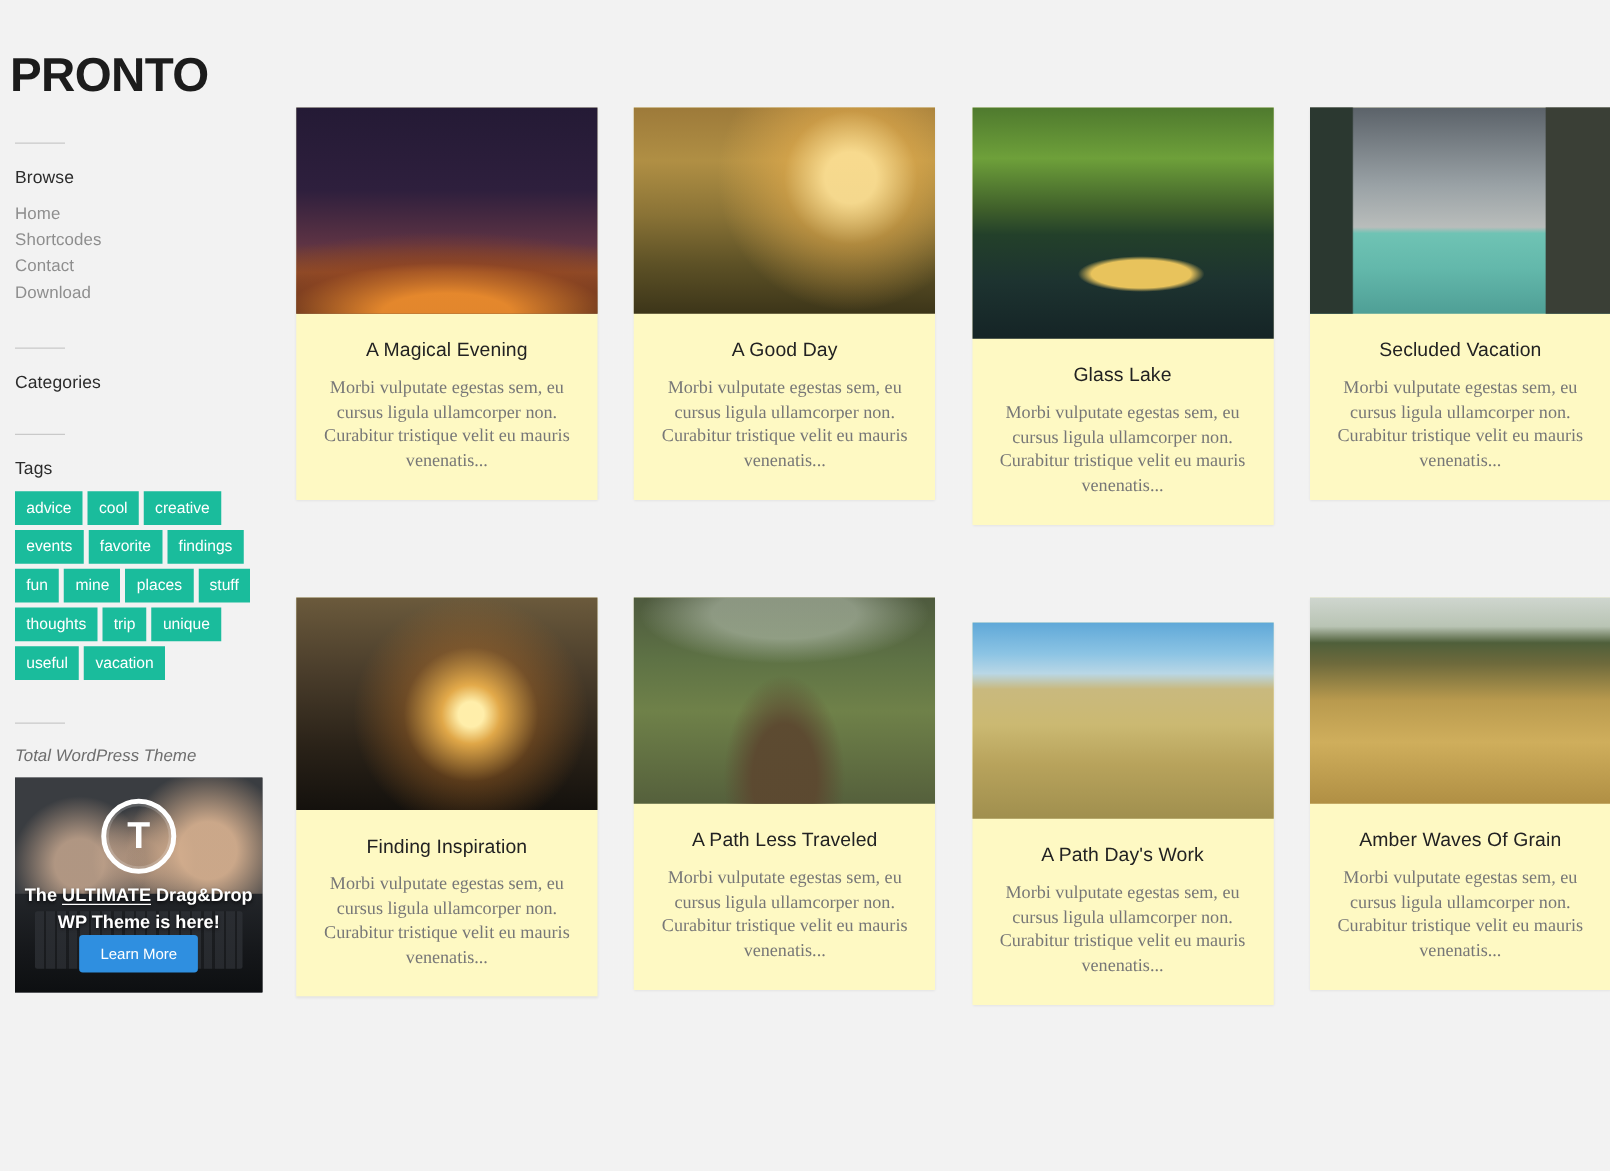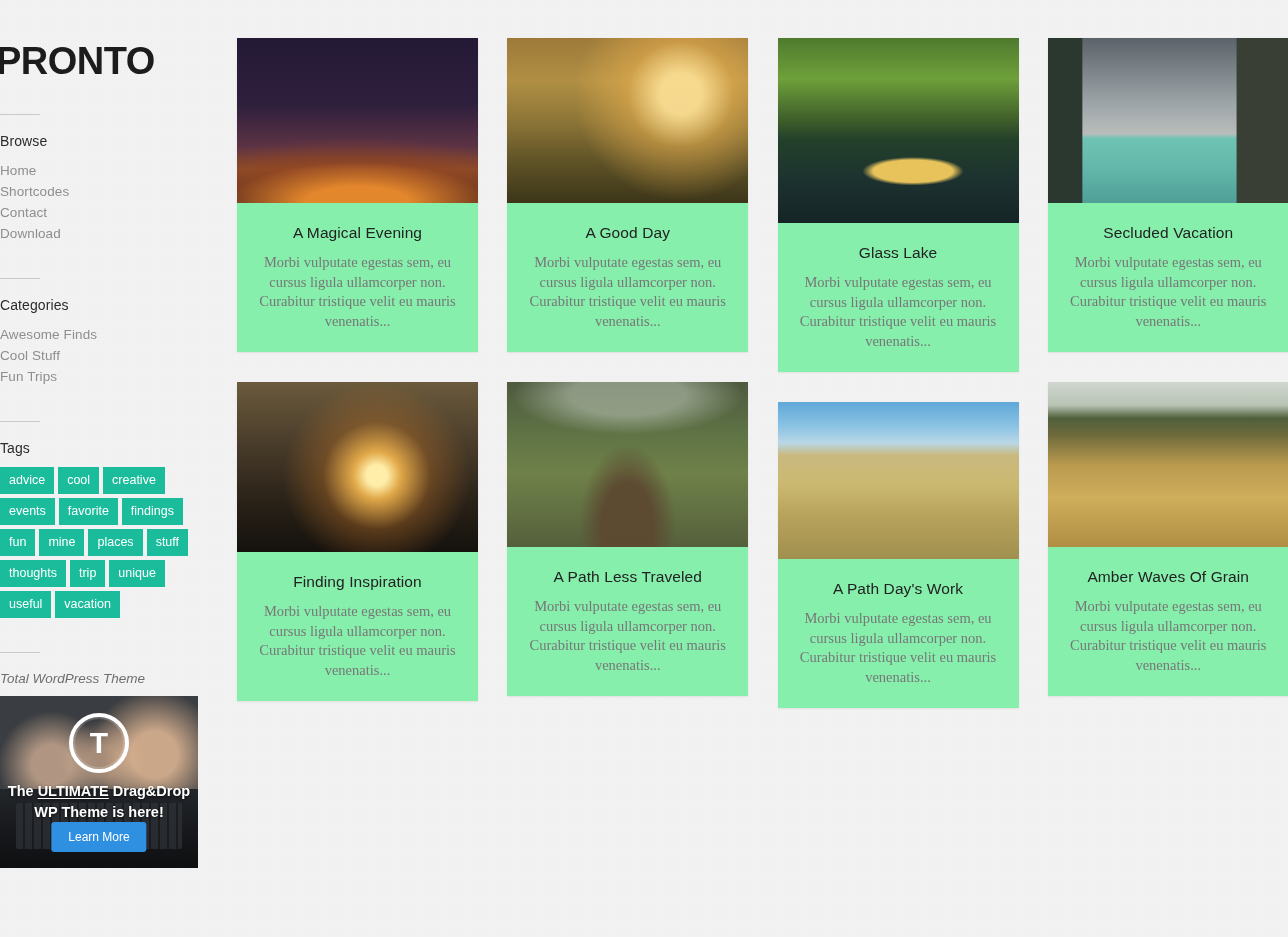--- a/index.html
+++ b/index.html
@@ -22,21 +22,21 @@
       radial-gradient(rgba(0,0,0,.035) .5px, transparent .5px),
       radial-gradient(rgba(255,255,255,.5) .5px, transparent .5px);
     background-size:3px 3px, 4px 4px;
     background-position:0 0, 1px 2px;
   }
 
   
   .sidebar{
     position:absolute; left:0; top:0;
     width:200px; height:937px;
-    padding-left:0;
+    padding-left:12px;
     z-index:2;
   }
   .brand-title{
     font-size:38px; font-weight:700; letter-spacing:-.5px;
     color:#1c1c1c; line-height:1;
     margin-top:42px; margin-left:-4px;
   }
   .brand-tag{
     font-size:13px; color:#8c8c8c; margin-top:9px; letter-spacing:.1px;
   }
@@ -116,27 +116,28 @@
   }
 
   
   .grid{
     position:absolute; left:237px; top:38px;
     width:1051px; height:899px;
     column-count:4; column-gap:30px;
     z-index:1;
   }
   .card{
-    background:#86efac;
+    background:#fef9c3;
     width:241px;
     margin-bottom:30px;
     break-inside:avoid;
     display:inline-block;
     padding-bottom:21px;
     box-shadow:0 1px 2px rgba(0,0,0,.07);
+    margin-top:48px;
   }
   .thumb{ width:241px; display:block; background:#bbb; }
   .card-title{
     font-size:15.5px; color:#222; font-weight:400;
     text-align:center; margin:21px 12px 0;
     letter-spacing:.1px; cursor:pointer;
   }
   .card-ex{
     font-family:"Liberation Serif", serif;
     font-size:14.5px; line-height:19.5px;
@@ -188,25 +189,20 @@
   <div class="sec-head">Browse</div>
   <ul class="nav-list">
     <li>Home</li>
     <li>Shortcodes</li>
     <li>Contact</li>
     <li>Download</li>
   </ul>
 
   <div class="divider"></div>
   <div class="sec-head">Categories</div>
-  <ul class="nav-list">
-    <li>Awesome Finds</li>
-    <li>Cool Stuff</li>
-    <li>Fun Trips</li>
-  </ul>
 
   <div class="divider"></div>
   <div class="sec-head">Tags</div>
   <div class="tags-wrap">
     <span class="tag">advice</span>
     <span class="tag">cool</span>
     <span class="tag">creative</span>
     <span class="tag">events</span>
     <span class="tag">favorite</span>
     <span class="tag">findings</span>

